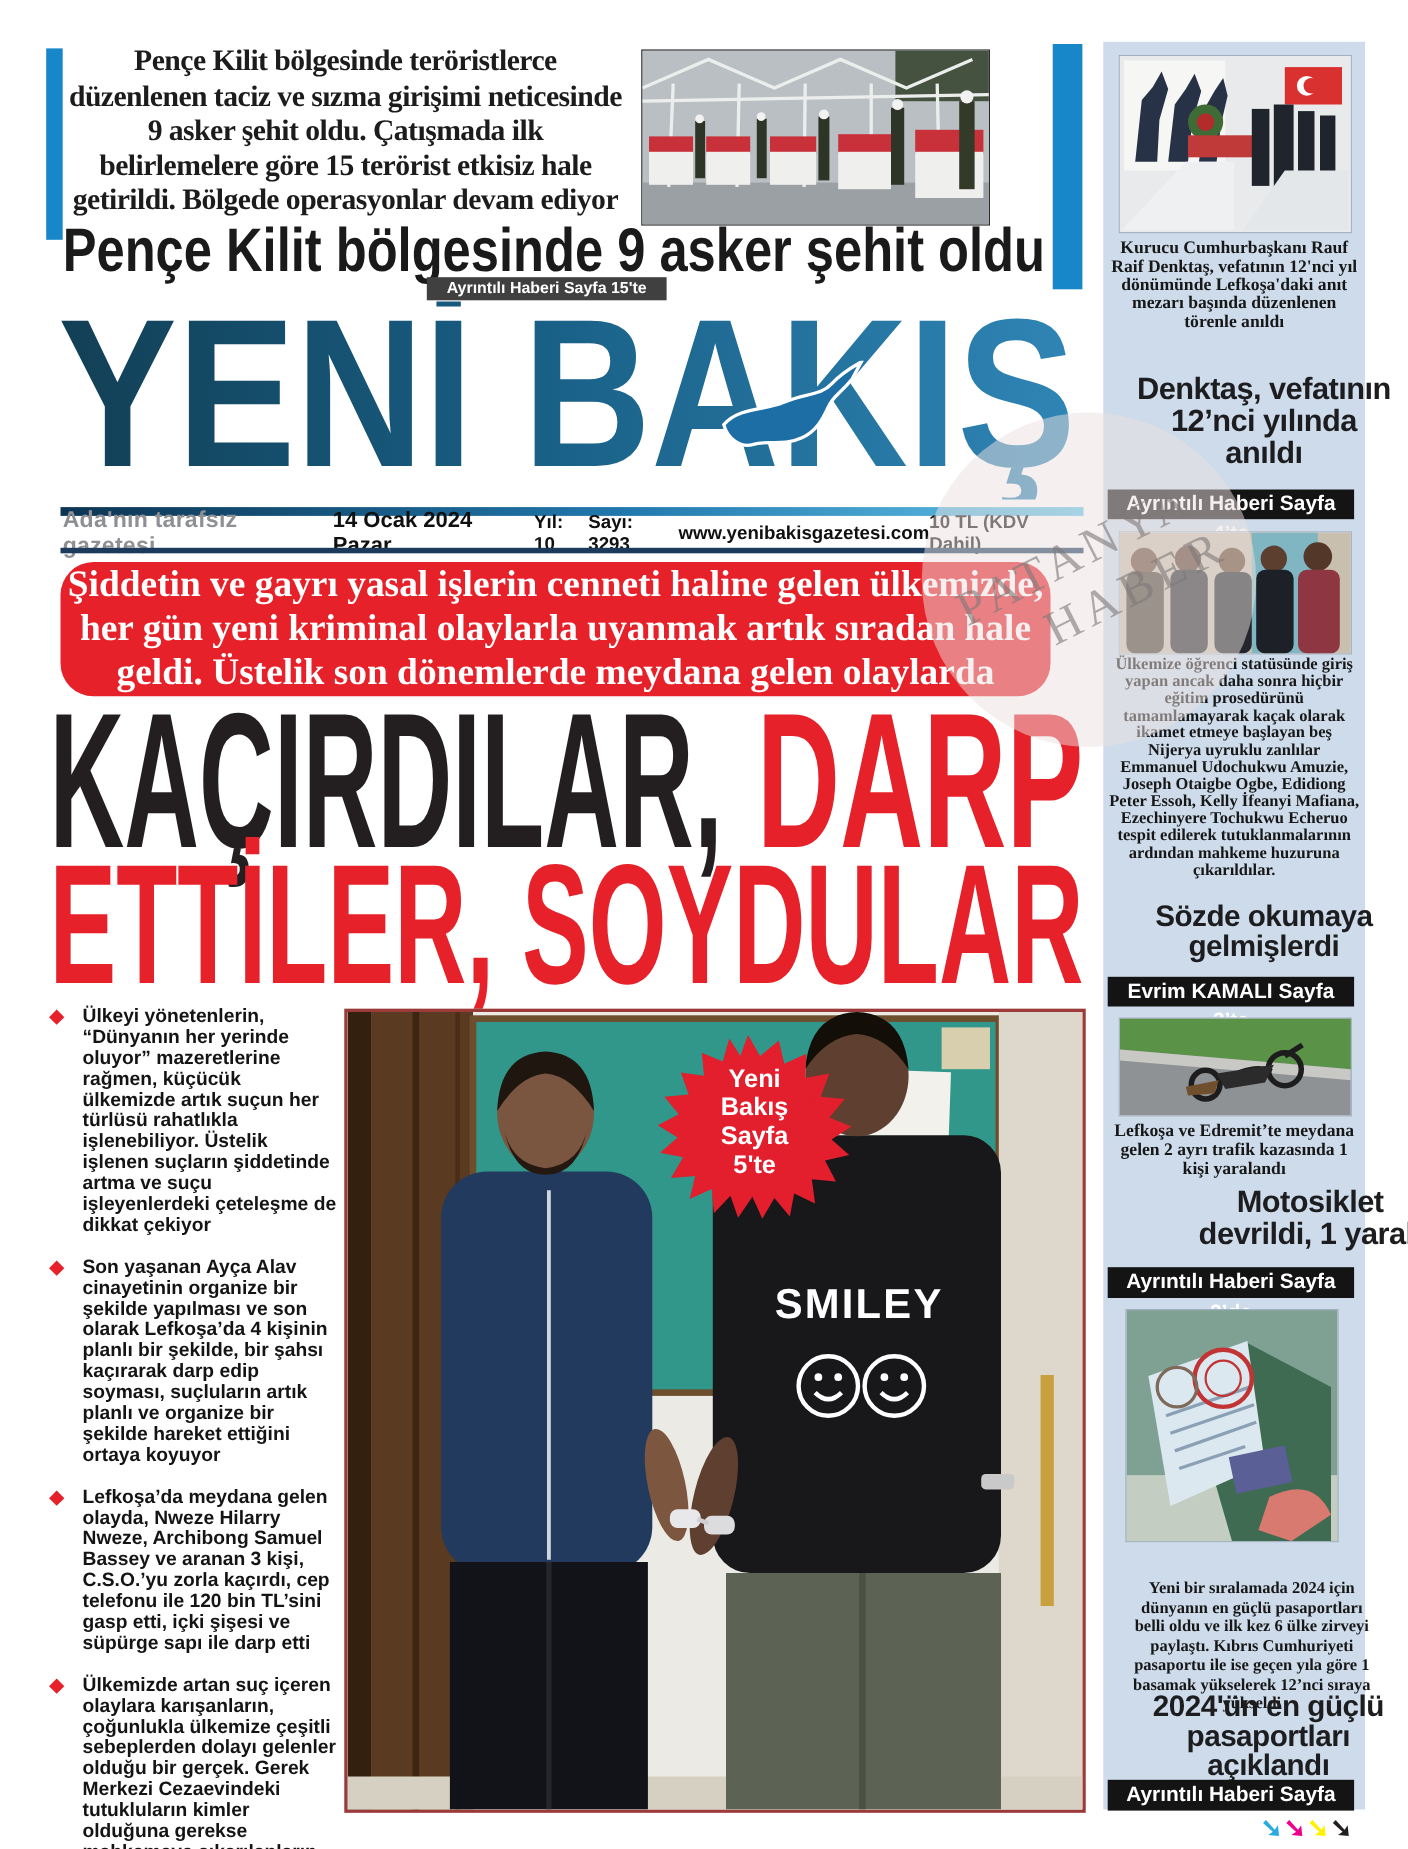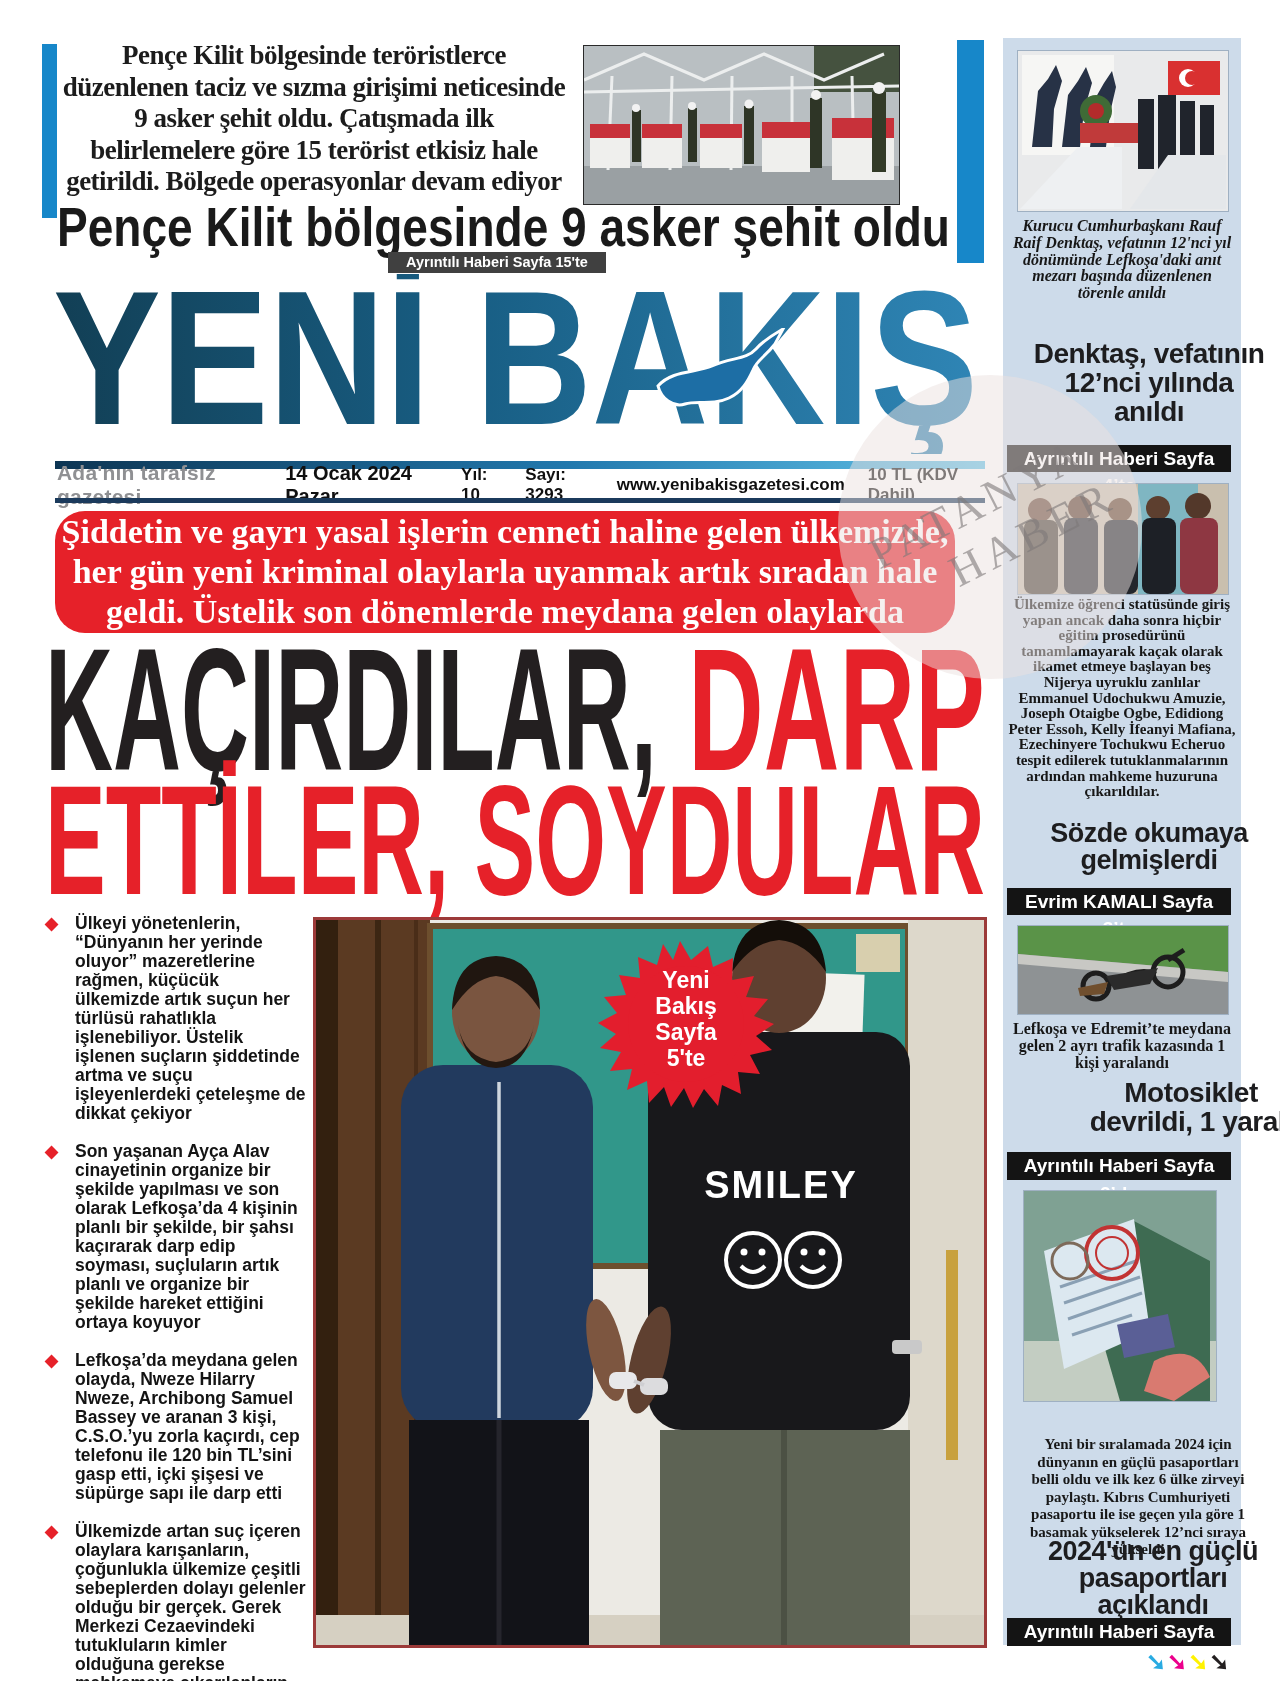--- a/index.html
+++ b/index.html
@@ -17,21 +17,21 @@
   #top-ref{left:388px;top:252px;width:218px;height:21px;background:#404040;color:#fff;
     font-size:14.5px;font-weight:bold;text-align:center;line-height:21px;}
   #top-divider{left:957px;top:40px;width:27px;height:223px;background:#1787c9;}
 
   
   #masthead-svg{left:48px;top:274px;width:945px;height:180px;}
   #cyprus{left:652px;top:328px;width:134px;height:98px;}
   #masthead-rule{left:55px;top:461px;width:930px;height:8px;
     background:linear-gradient(90deg,#0d3553 0%,#2178ad 55%,#63c3e8 100%);}
   #info-line{left:57px;top:473px;width:928px;height:23px;display:flex;align-items:center;
-    justify-content:space-between;gap:23px;}
+    justify-content:space-between;}
   #tagline{color:#8f9093;font-size:21px;font-weight:bold;letter-spacing:.2px;}
   .info-item{color:#101010;font-size:17px;font-weight:bold;}
   #info-date{font-size:20px;}
   #navy-rule{left:55px;top:498px;width:930px;height:5px;background:#1b3a5c;}
 
   
   #kicker{left:55px;top:511px;width:900px;height:122px;background:#e62129;color:#fff;
     font-family:"Liberation Serif",serif;font-weight:bold;font-size:34px;line-height:40px;
     text-align:center;padding-top:1px;box-sizing:border-box;border-radius:30px;}
 
@@ -54,21 +54,21 @@
   
   #sidebar{left:1003px;top:38px;width:238px;height:1607px;background:#cddbea;}
   .sb-photo{position:absolute;border:1px solid #9fb0c2;background:#dfe3e6;}
   .sb-caption{position:absolute;font-family:"Liberation Serif",serif;font-weight:bold;
     text-align:center;color:#171717;}
   .sb-headline{position:absolute;font-weight:bold;color:#1d1d1f;text-align:center;
     letter-spacing:-.5px;margin-left:27px;}
   .sb-bar{position:absolute;left:4px;width:224px;background:#141414;color:#fff;
     font-weight:bold;font-size:19px;text-align:center;}
   #s1-photo{left:14px;top:12px;width:210px;height:160px;}
-  #s1-caption{left:6px;top:180px;width:226px;font-size:16px;line-height:16.8px;font-style:italic;}
+  #s1-caption{left:6px;top:180px;width:226px;font-size:16px;line-height:16.8px;}
   #s1-headline{left:0;top:301px;width:238px;font-size:28px;line-height:29px;}
   #s1-bar{top:407px;height:27px;line-height:27px;}
   #s2-photo{left:14px;top:445px;width:210px;height:110px;}
   #s2-caption{left:5px;top:559px;width:228px;font-size:15px;line-height:15.6px;}
   #s2-headline{left:0;top:782px;width:238px;font-size:27px;line-height:27px;text-align:center;}
   #s2-bar{top:850px;height:27px;line-height:27px;}
   #s3-photo{left:14px;top:887px;width:210px;height:88px;}
   #s3-caption{left:6px;top:982px;width:226px;font-size:16px;line-height:17px;}
   #s3-headline{left:0;top:1040px;width:238px;font-size:28px;line-height:29px;padding-left:42px;}
   #s3-bar{top:1114px;height:28px;line-height:28px;}

